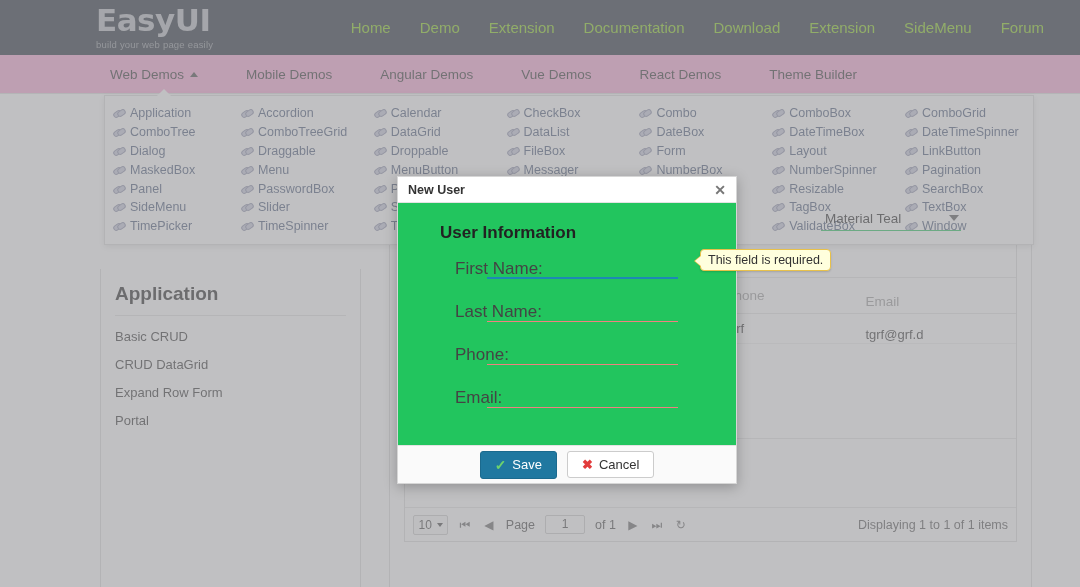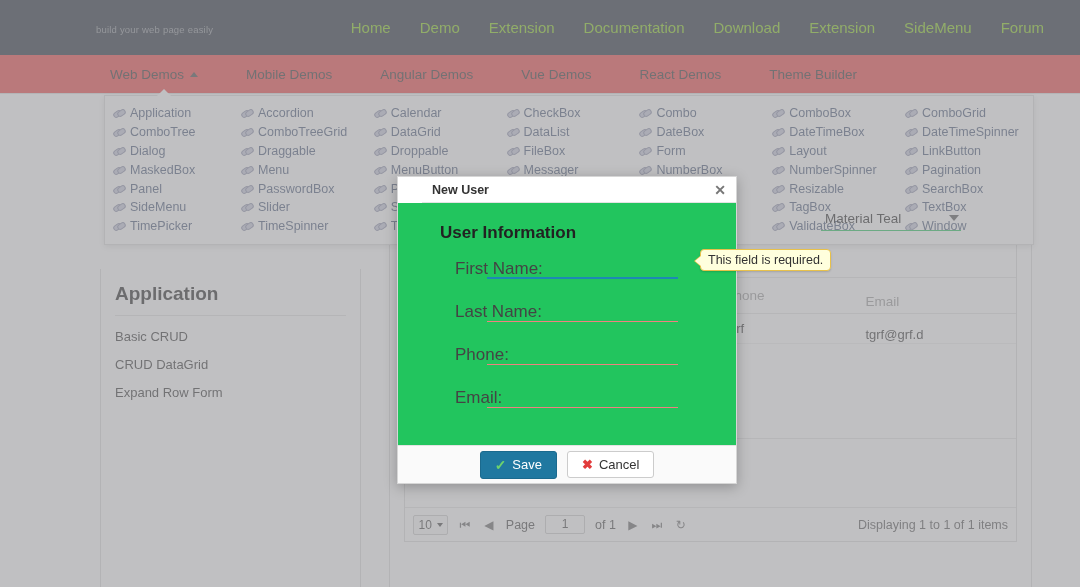--- a/index.html
+++ b/index.html
@@ -31,21 +31,21 @@
     font-size: 9.5px; color: #8f949b; margin-top: 3px;
     letter-spacing: 0.2px;
   }
   .mainnav { margin-left: auto; margin-right: 36px; display: flex; gap: 29px; }
   .mainnav a {
     color: #84cc16; font-size: 15px; text-decoration: none; white-space: nowrap;
   }
 
   
   .tabbar {
-    height: 39px; background: #ef4444;
+    height: 39px; background: #f9a8d4;
     border-bottom: 1px solid #e0e0e0;
     display: flex; align-items: center;
     padding-left: 110px;
     position: relative;
   }
   .tabbar .tab {
     font-size: 13.5px; color: #333; margin-right: 48px;
     display: flex; align-items: center; gap: 6px; white-space: nowrap;
   }
   .caret-up {
@@ -172,21 +172,21 @@
   
   #dialog {
     position: absolute; left: 397px; top: 176px;
     width: 340px; background: #fff;
     border: 1px solid #d6d6d6;
     box-shadow: 0 3px 12px rgba(0,0,0,.25);
   }
   .dlg-title {
     height: 26px; background: #fff; border-bottom: 1px solid #e3e3e3;
     display: flex; align-items: center; padding: 0 8px 0 10px;
-    font-size: 12.5px; font-weight: bold; color: #333; margin-left: 24px;
+    font-size: 12.5px; font-weight: bold; color: #333;
   }
   .dlg-close {
     margin-left: auto; color: #777; font-size: 14px; line-height: 1;
     padding: 0 2px; cursor: pointer;
   }
   .dlg-body { padding: 16px 16px 18px 16px; background: #22c55e; }
   .dlg-h {
     font-size: 17px; font-weight: bold; color: #222;
     padding: 4px 0 12px 26px;
   }
@@ -237,20 +237,21 @@
     border-right: 6px solid #e8c14a;
   }
 </style>
 </head>
 <body>
 
 <div id="page">
 
   <div class="topbar">
     <div class="logo-wrap">
+      <div class="logo-title">EasyUI</div>
       <div class="logo-sub">build your web page easily</div>
     </div>
     <div class="mainnav">
       <a href="#">Home</a>
       <a href="#">Demo</a>
       <a href="#">Extension</a>
       <a href="#">Documentation</a>
       <a href="#">Download</a>
       <a href="#">Extension</a>
       <a href="#">SideMenu</a>
@@ -484,20 +485,21 @@
       </div>
     </div>
 
   <div class="content">
 
     <div class="side-panel">
       <div class="side-title">Application</div>
       <div class="side-link">Basic CRUD</div>
       <div class="side-link">CRUD DataGrid</div>
       <div class="side-link">Expand Row Form</div>
+      <div class="side-link">Portal</div>
     </div>
 
     <div class="main-panel">
 
       <div class="theme-row">
         <span class="theme-label">Themes:</span>
         <div class="theme-select">
           <span>Material Teal</span>
           <span class="chev"></span>
         </div>

